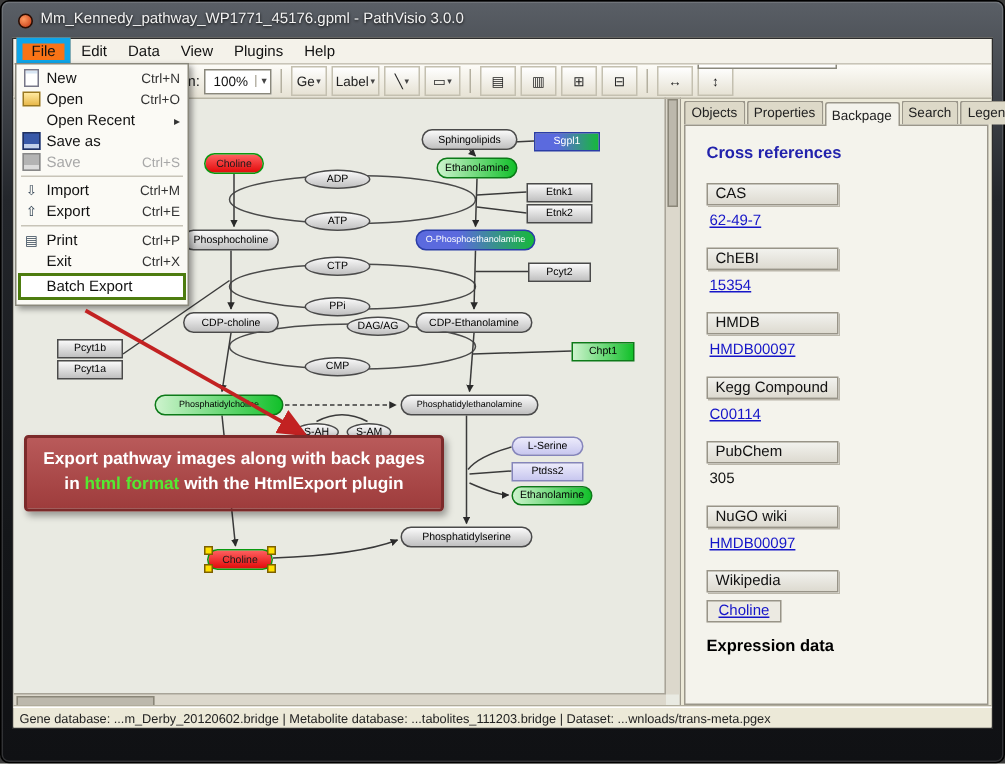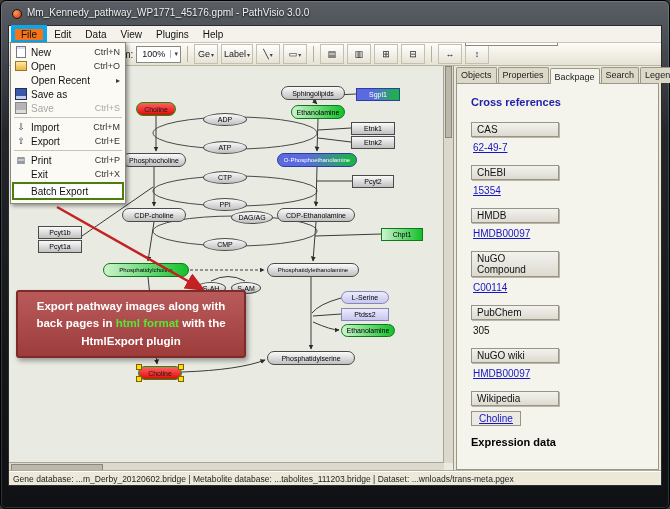--- a/index.html
+++ b/index.html
@@ -69,21 +69,21 @@
   .mi-short{color:#333;font-size:9px}
   .menu-item.disabled .mi-label,.menu-item.disabled .mi-short{color:#a8a8a8}
   .menu-item.highlighted{border:2px solid #4d7c0f;background:#fff;margin:1px 0;padding:0 2px 0 1px}
   .menu-sep{height:1px;background:#c8c4b8;margin:2px 2px}
   .mi-sub{font-size:8px;color:#333}
   .icon-new-file{width:8px;height:10px;background:#fff;border:1px solid #778;box-shadow:inset 0 2px 0 #d8e6f4}
   .icon-open-folder{width:11px;height:8px;background:linear-gradient(#ffe9a0,#e8b84a);border:1px solid #9a7820}
   .icon-save{width:10px;height:10px;background:#3858a8;border:1px solid #203060;box-shadow:inset 0 -3px 0 #c2d0ea}
   .menu-item.disabled .icon-save{background:#b4b4b4;border-color:#888;box-shadow:inset 0 -3px 0 #dcdcdc}
   
-  .annotation{position:absolute;left:7px;top:264px;width:230px;background:linear-gradient(#b95a5a,#9e3c3c);border:2px solid #7c2a2a;border-radius:3px;color:#fff;font-weight:bold;font-size:11.5px;line-height:1.5;text-align:center;padding:6px 8px;box-sizing:border-box;z-index:44;box-shadow:2px 3px 5px rgba(0,0,0,.35)}
+  .annotation{position:absolute;left:7px;top:264px;width:280px;background:linear-gradient(#b95a5a,#9e3c3c);border:2px solid #7c2a2a;border-radius:3px;color:#fff;font-weight:bold;font-size:11.5px;line-height:1.5;text-align:center;padding:6px 8px;box-sizing:border-box;z-index:44;box-shadow:2px 3px 5px rgba(0,0,0,.35)}
   .ann-hl{color:#55e832}
   .arrow-overlay{position:absolute;inset:0;z-index:42;pointer-events:none}
 </style>
 </head>
 <body>
 
 <div class="frame">
   <div class="titlebar">
     <span class="title-dot"></span>
     <span class="title-text">Mm_Kennedy_pathway_WP1771_45176.gpml - PathVisio 3.0.0</span>
@@ -232,21 +232,21 @@
             <div class="tab active">Backpage</div>
             <div class="tab">Search</div>
             <div class="tab">Legend</div>
           </div>
         <div class="panel">
           <div class="xref-title">Cross references</div>
           <div id="xrefSections">
               <div class="section"><div class="sec-head">CAS</div><a class="sec-val" href="#">62-49-7</a></div>
               <div class="section"><div class="sec-head">ChEBI</div><a class="sec-val" href="#">15354</a></div>
               <div class="section"><div class="sec-head">HMDB</div><a class="sec-val" href="#">HMDB00097</a></div>
-              <div class="section"><div class="sec-head">NuGO Compound</div><a class="sec-val" href="#">C00114</a></div>
+              <div class="section"><div class="sec-head">Kegg Compound</div><a class="sec-val" href="#">C00114</a></div>
               <div class="section"><div class="sec-head">PubChem</div><div class="sec-val plain">305</div></div>
               <div class="section"><div class="sec-head">NuGO wiki</div><a class="sec-val" href="#">HMDB00097</a></div>
               <div class="section"><div class="sec-head">Wikipedia</div><a class="sec-val boxed" href="#">Choline</a></div>
             </div>
           <div class="xref-footer">Expression data</div>
         </div>
       </div>
     </div>
 
     <div class="statusbar">

